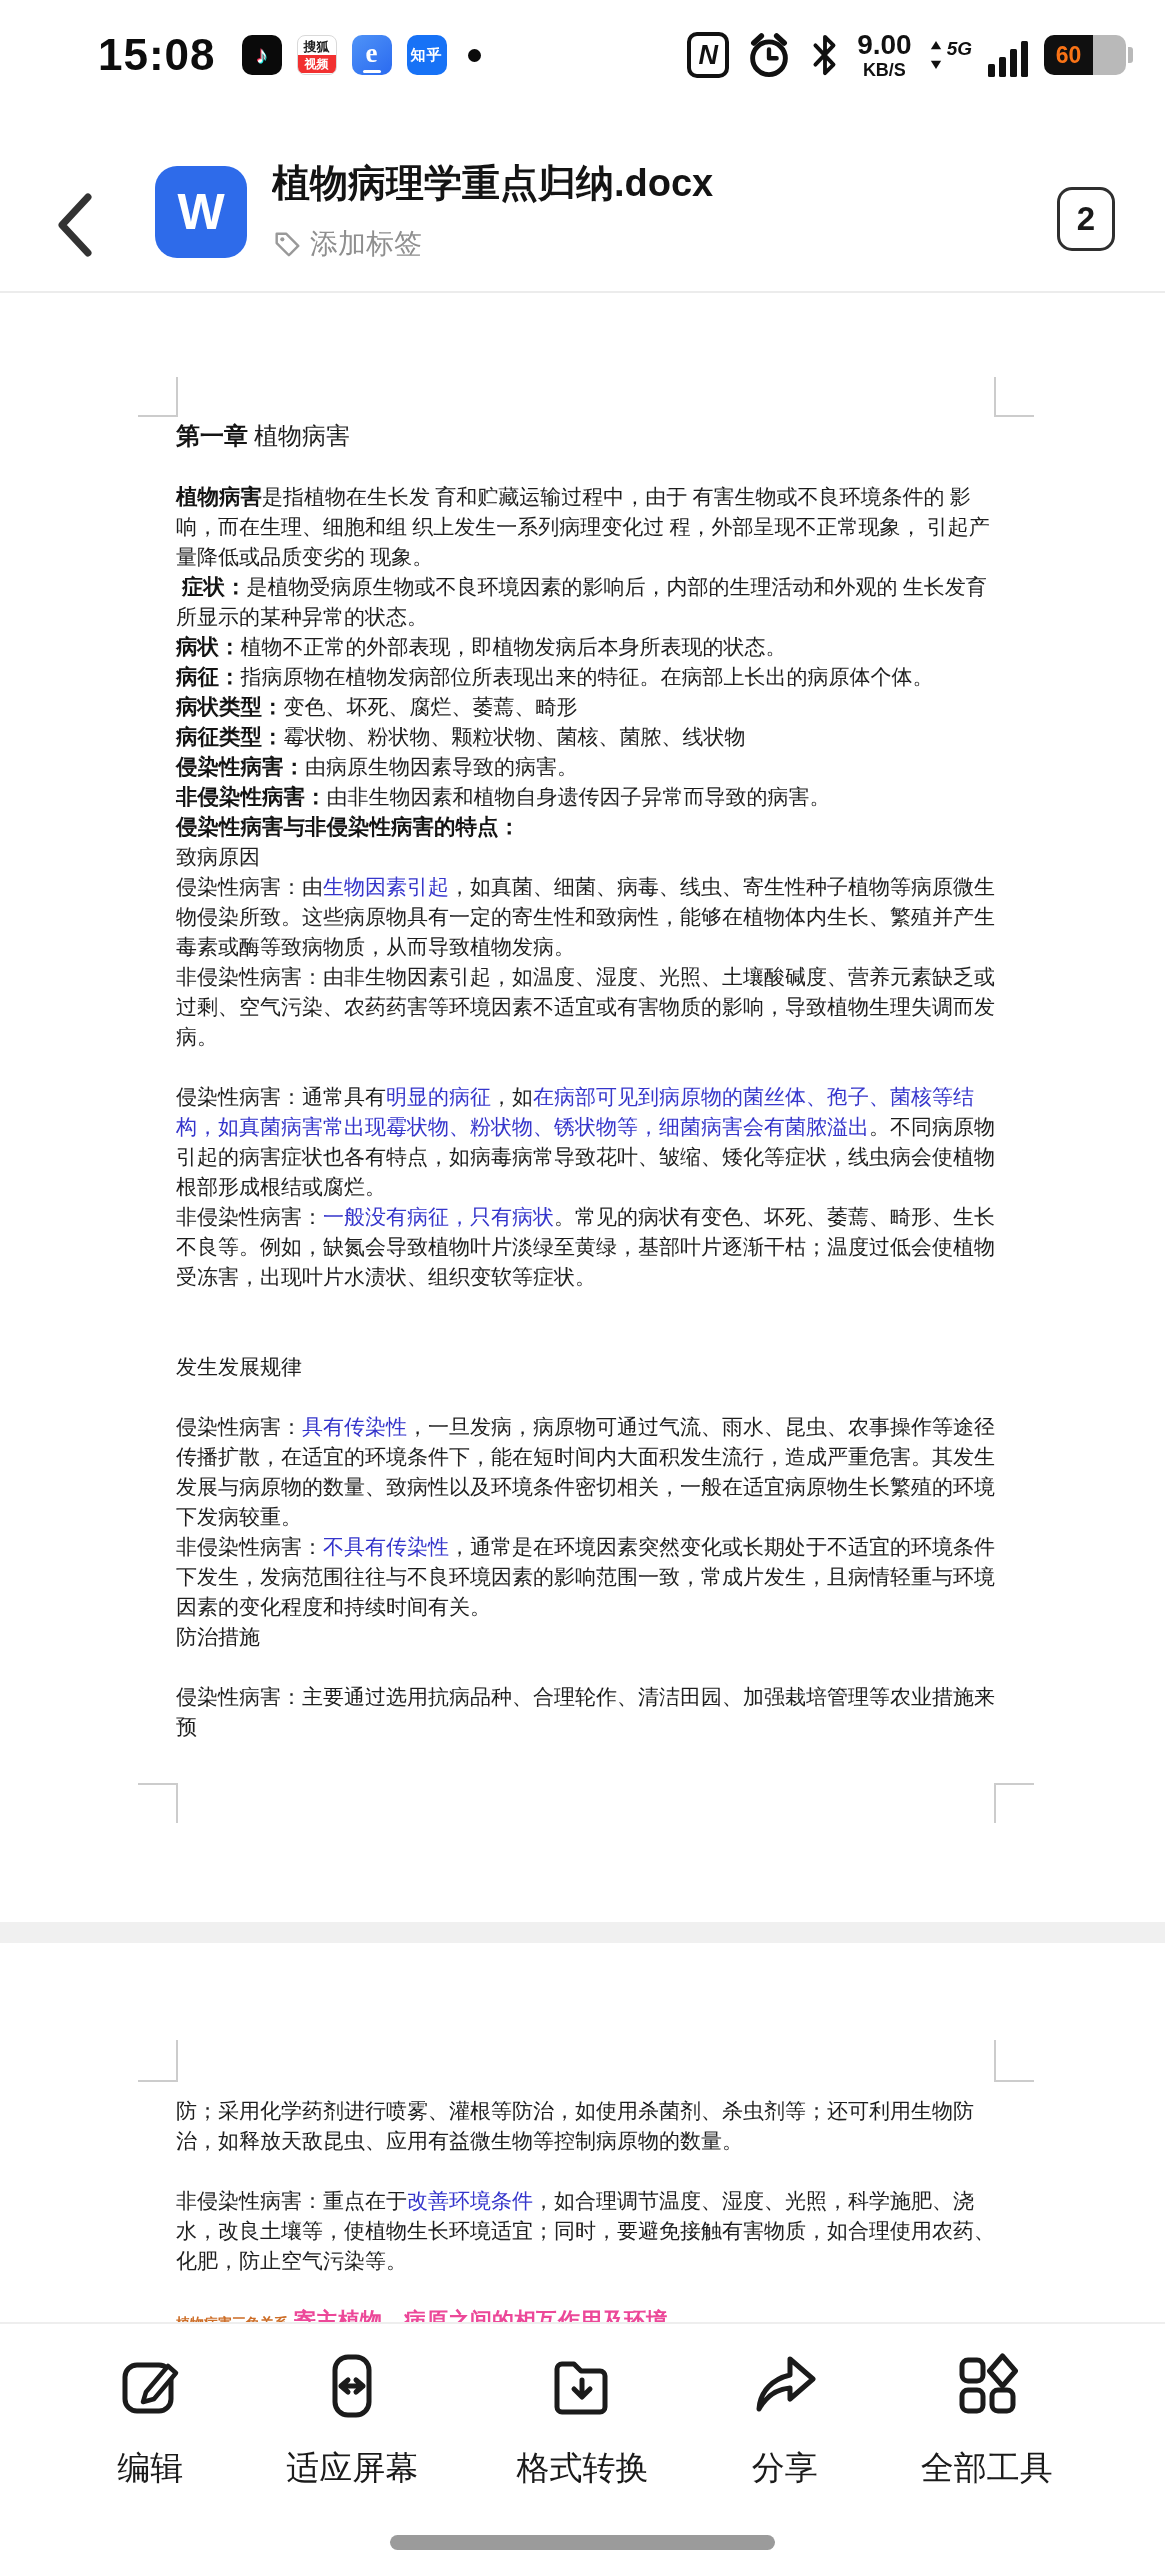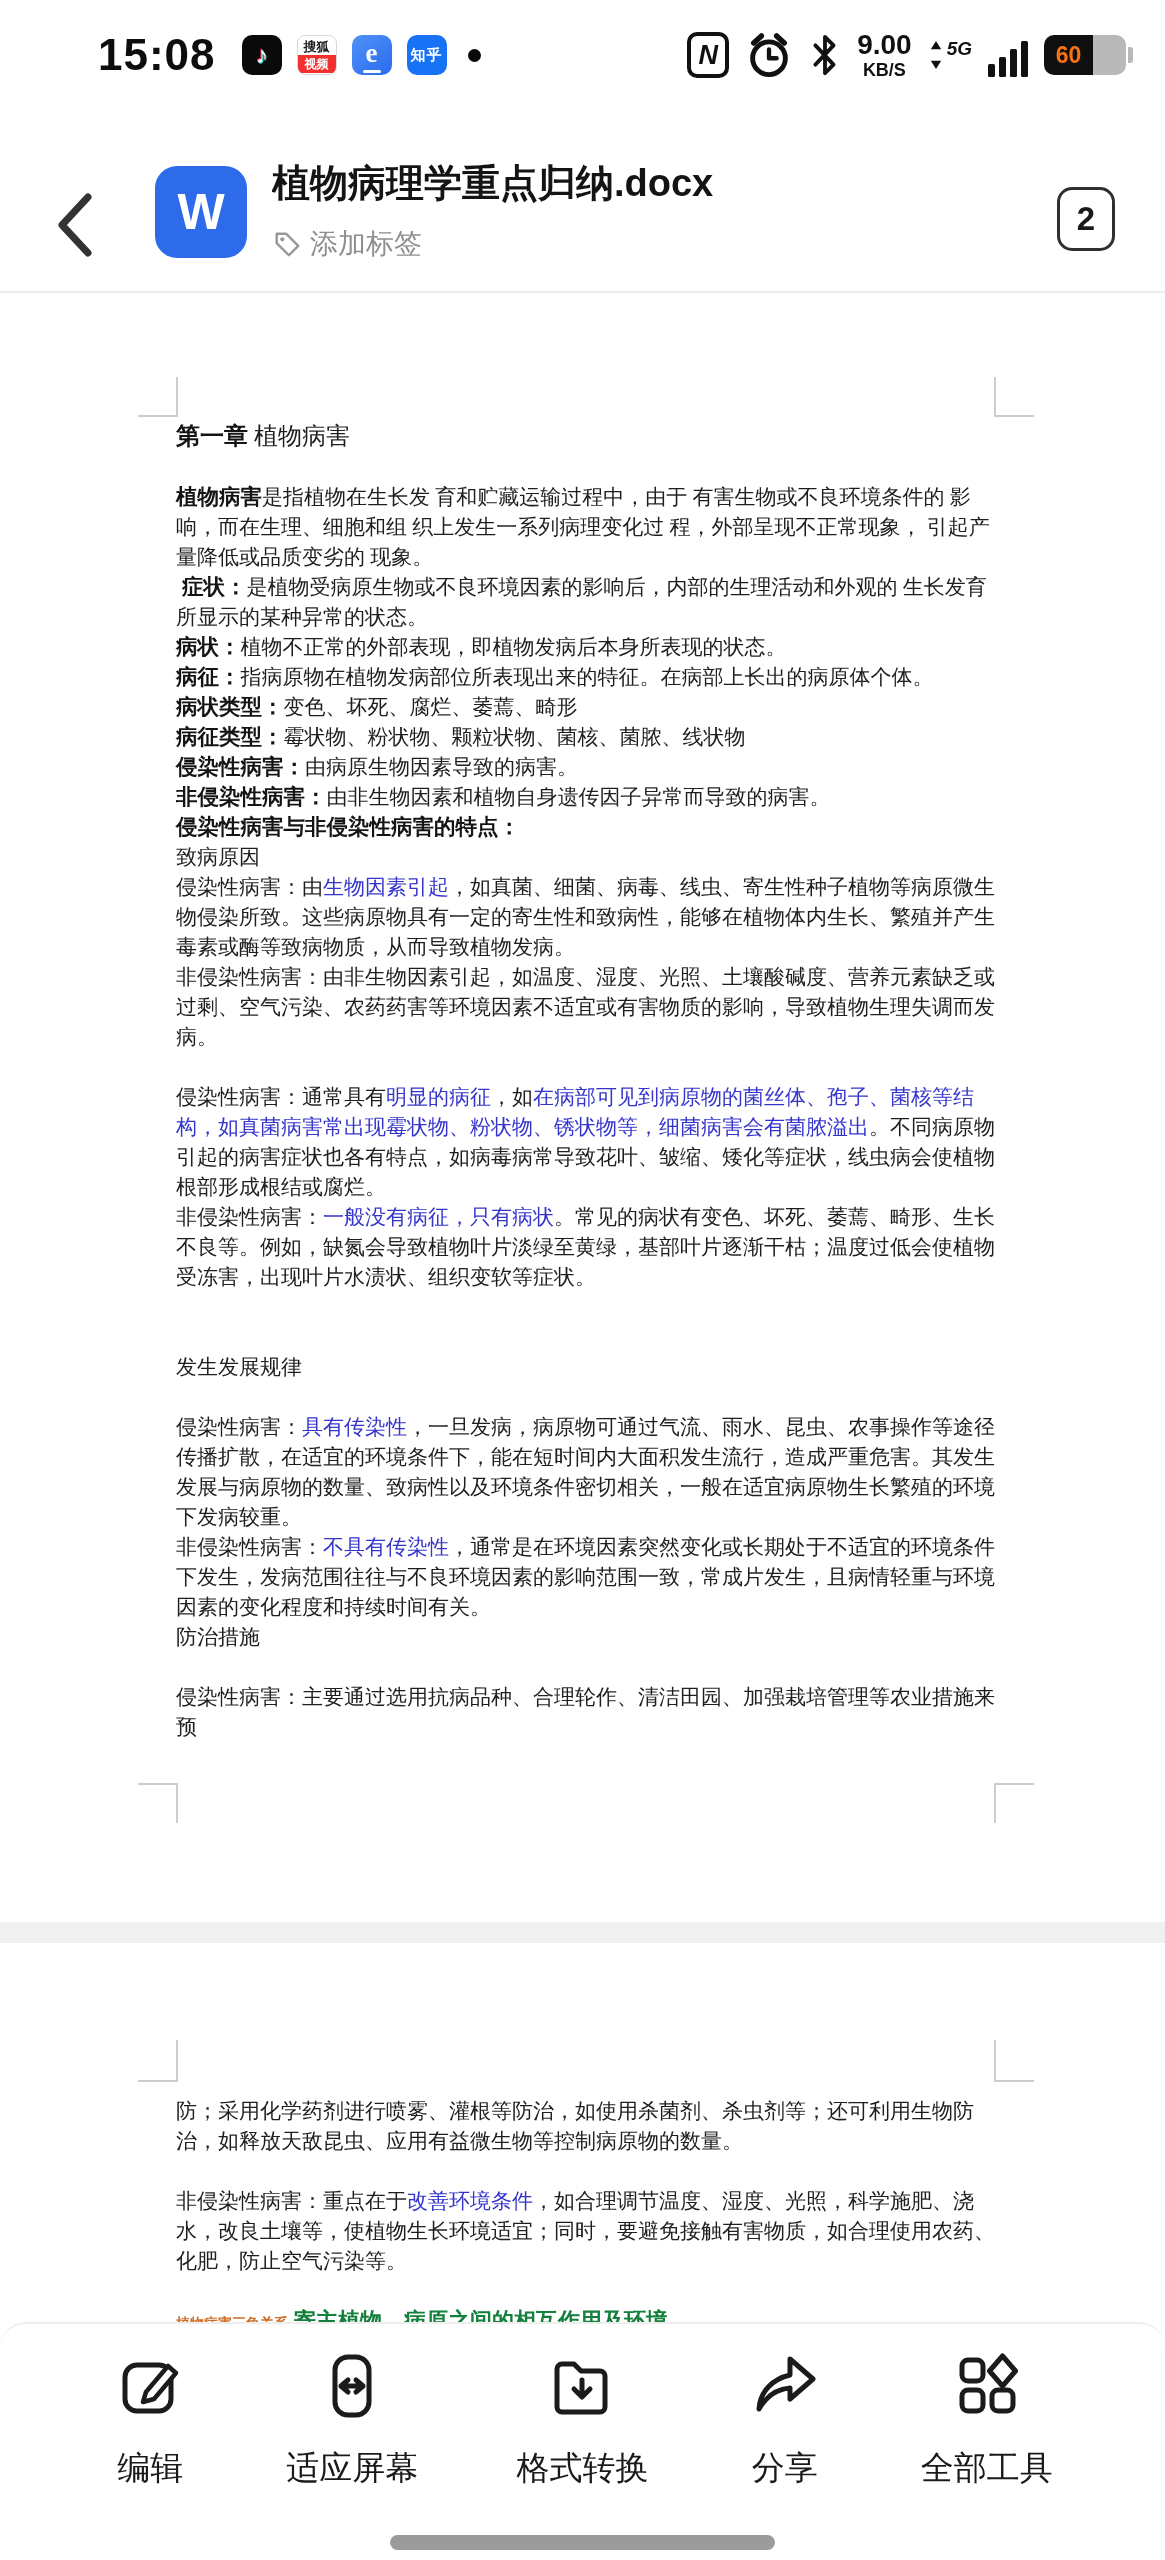--- a/index.html
+++ b/index.html
@@ -70,26 +70,26 @@
   .doc-text { position:absolute; left:176px; width:826px;
     font-family:"Liberation Serif", serif; font-size:21px; line-height:30px; color:#1e1e1e; }
   .doc-text-p1 { top:128px; }
   .doc-text-p2 { top:1803px; }
   .para { white-space:pre-wrap; }
   .r-b { font-family:"Liberation Sans", sans-serif; font-weight:bold; font-size:21.5px; color:#141414; }
   .r-blue { color:#3535cb; }
   .r-hb { font-family:"Liberation Sans", sans-serif; font-weight:bold; font-size:24px; color:#141414; }
   .r-hn { font-size:24px; }
   .r-ob { font-family:"Liberation Sans", sans-serif; font-weight:bold; font-size:14px; color:#cd6e28; }
-  .r-bb { font-family:"Liberation Sans", sans-serif; font-weight:bold; font-size:22px; color:#15803d; }
+  .r-bb { font-family:"Liberation Sans", sans-serif; font-weight:bold; font-size:22px; color:#ec4899; }
 
   
   .toolbar { position:absolute; top:2322px; left:0; width:1165px; height:238px;
     background:#fff; border-top:2px solid #eeeeee;
-    display:flex; justify-content:space-evenly; align-items:flex-start; padding:0 14px;border-radius:26px; }
+    display:flex; justify-content:space-evenly; align-items:flex-start; padding:0 14px; }
   .tool-item { display:flex; flex-direction:column; align-items:center; margin-top:24px; cursor:pointer; }
   .tool-item svg { width:76px; height:76px; }
   .tool-label { font-size:33px; color:#1a1a1a; margin-top:22px; white-space:nowrap; }
   .home-indicator { position:absolute; left:390px; bottom:10px; width:385px; height:15px;
     border-radius:8px; background:#9b9b9b; }
 
   .stroke-ic { fill:none; stroke:#1b1b1b; stroke-width:5; stroke-linecap:round; stroke-linejoin:round; }
   .stroke-sb { fill:none; stroke:#111; stroke-linecap:round; stroke-linejoin:round; }
 </style>
 </head>

